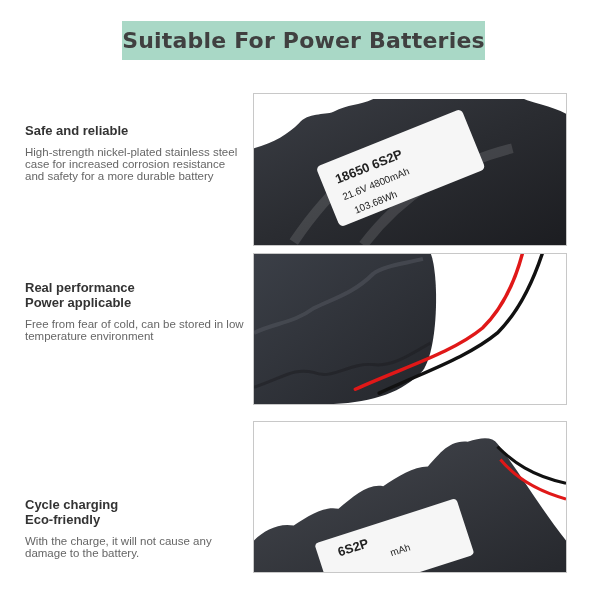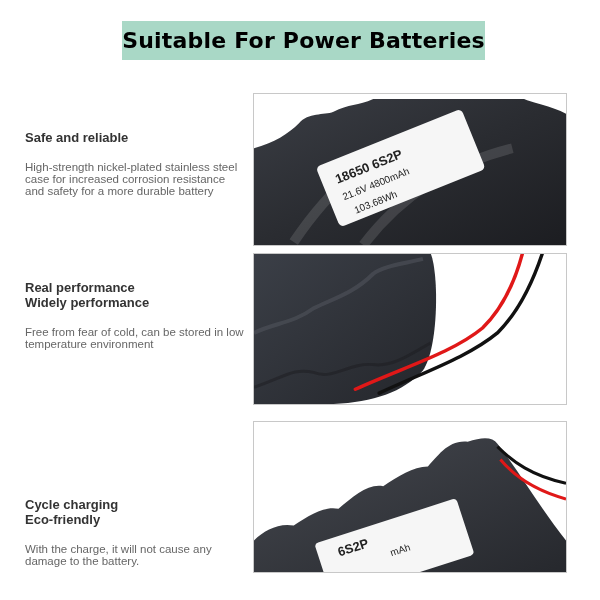--- a/index.html
+++ b/index.html
@@ -5,63 +5,63 @@
     * { margin: 0; padding: 0; box-sizing: border-box; }
     html, body { width: 600px; height: 600px; background: #ffffff; overflow: hidden; }
     body { position: relative; font-family: "Liberation Sans", "DejaVu Sans", sans-serif; }
 
     .banner {
       position: absolute; left: 122px; top: 21px; width: 363px; height: 39px;
       background: #a9d8c6;
       display: flex; align-items: center; justify-content: center;
     }
     .banner-title {
-      color: #000000; font-family: "DejaVu Sans", sans-serif; font-weight: bold;
+      color: #404040; font-family: "DejaVu Sans", sans-serif; font-weight: bold;
       font-size: 22px; letter-spacing: 0.2px; white-space: nowrap;
     }
 
     .feature {
       position: absolute; left: 25px; width: 220px; color: #333;
     }
     .feature h3 {
       font-size: 13px; font-weight: bold; color: #333; line-height: 15px;
     }
     .feature p {
-      font-size: 11.5px; color: #666; line-height: 12px; margin-top: 16px;
+      font-size: 11.5px; color: #666; line-height: 12px; margin-top: 8px;
     }
     .feature p + p { }
 
     .panel {
       position: absolute; left: 253px; width: 314px;
       border: 1px solid #c8c8c8; background: #ffffff; overflow: hidden;
     }
     .panel svg { display: block; width: 100%; height: 100%; }
 
     .label-text {
       font-family: "Liberation Sans", sans-serif; fill: #222;
     }
   </style>
 </head>
 <body>
 
 <div class="banner">
   <span class="banner-title">Suitable For Power Batteries</span>
 </div>
 
-<div class="feature" style="top:130px;">
+<div class="feature" style="top:123px;">
   <h3>
     <span>Safe and reliable</span><br>
   </h3>
   <p>High-strength nickel-plated stainless steel case for increased corrosion resistance and safety for a more durable battery</p>
 </div>
 
 <div class="feature" style="top:280px;">
   <h3>
     <span>Real performance</span><br>
-    <span>Widely performance</span>
+    <span>Power applicable</span>
   </h3>
   <p>Free from fear of cold, can be stored in low temperature environment</p>
 </div>
 
 <div class="feature" style="top:497px;">
   <h3>
     <span>Cycle charging</span><br>
     <span>Eco-friendly</span>
   </h3>
   <p>With the charge, it will not cause any damage to the battery.</p>

